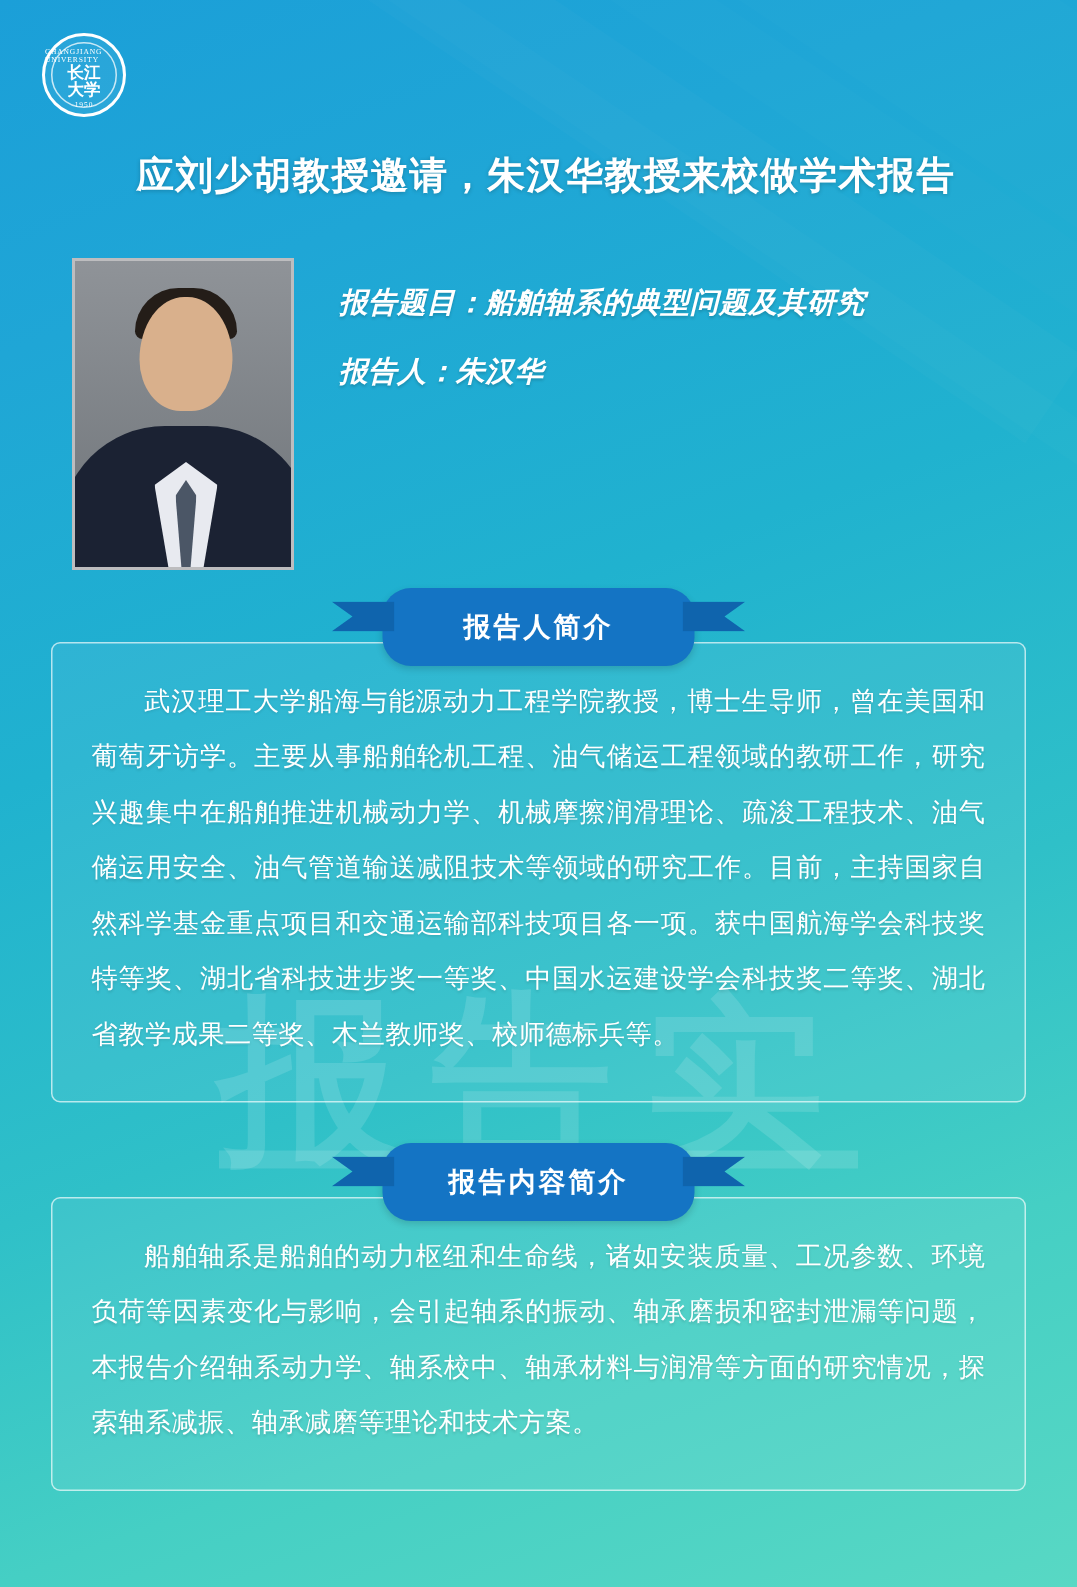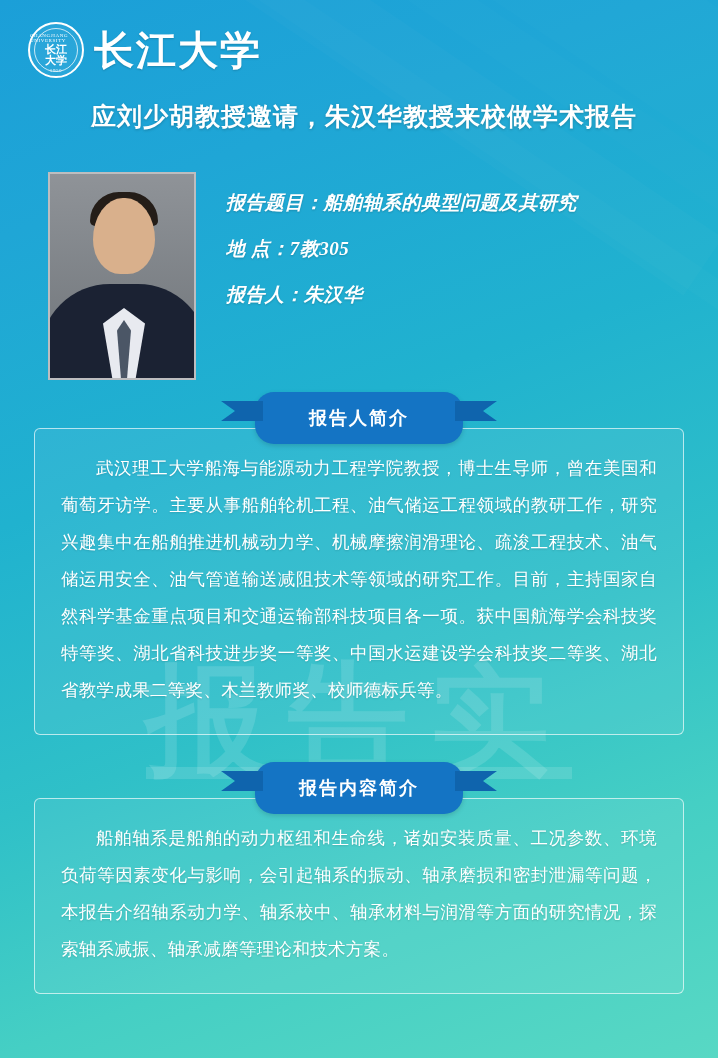--- a/index.html
+++ b/index.html
@@ -221,37 +221,35 @@
 <div class="watermark">报告实</div>
 
 <div class="logo-row">
   <div class="logo-seal">
     <div class="ring"></div>
     <div class="seal-top">CHANGJIANG UNIVERSITY</div>
     <div class="seal-core">长江</div>
     <div class="seal-core">大学</div>
     <div class="seal-bottom">1950</div>
   </div>
-  <div class="logo-name">长江大学</div>
 </div>
 
 <div class="main-title">应刘少胡教授邀请，朱汉华教授来校做学术报告</div>
 
 <div class="info-wrap">
   <div class="portrait">
     <div class="bg"></div>
     <div class="shoulders"></div>
     <div class="shirt"></div>
     <div class="tie"></div>
     <div class="hair"></div>
     <div class="head"></div>
   </div>
   <div class="info-lines">
     <div class="info-line">报告题目：船舶轴系的典型问题及其研究</div>
-    <div class="info-line">地 点：7教305</div>
     <div class="info-line">报告人：朱汉华</div>
   </div>
 </div>
 
 <div id="sec1-ribbon">
   <div class="ribbon">报告人简介</div>
 </div>
 <div class="panel" id="panel1">
   <p>武汉理工大学船海与能源动力工程学院教授，博士生导师，曾在美国和葡萄牙访学。主要从事船舶轮机工程、油气储运工程领域的教研工作，研究兴趣集中在船舶推进机械动力学、机械摩擦润滑理论、疏浚工程技术、油气储运用安全、油气管道输送减阻技术等领域的研究工作。目前，主持国家自然科学基金重点项目和交通运输部科技项目各一项。获中国航海学会科技奖特等奖、湖北省科技进步奖一等奖、中国水运建设学会科技奖二等奖、湖北省教学成果二等奖、木兰教师奖、校师德标兵等。</p>
 </div>

